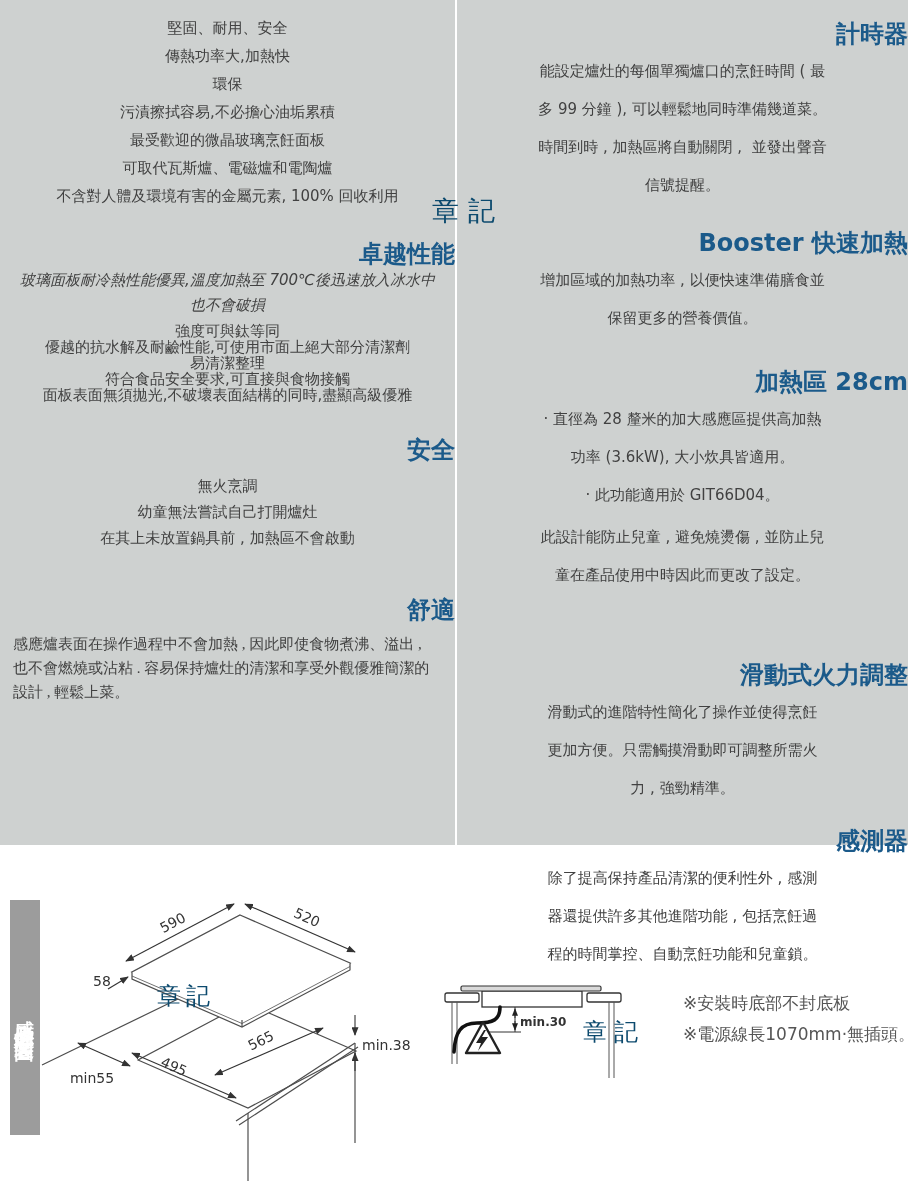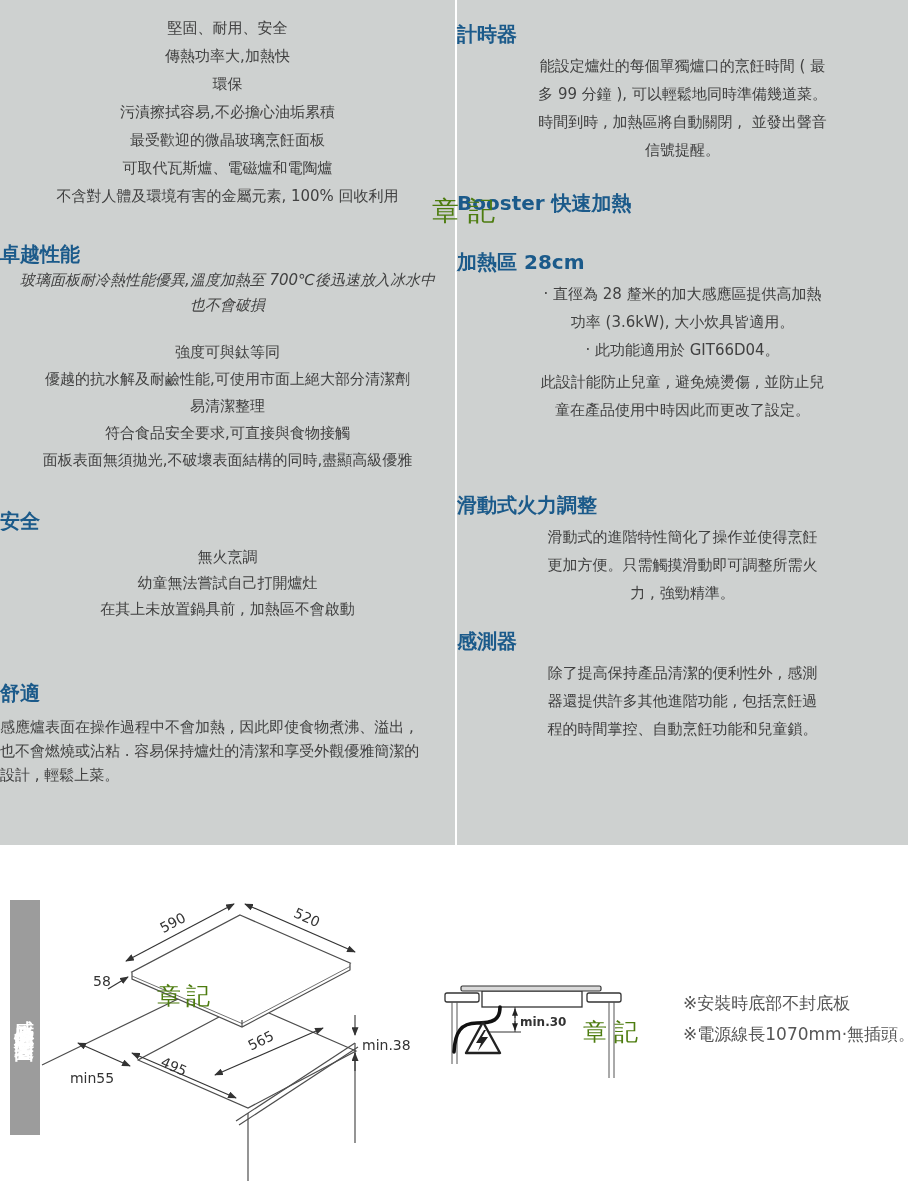--- a/index.html
+++ b/index.html
@@ -8,40 +8,40 @@
     font-family:"DejaVu Sans",sans-serif;color:#414141;overflow:hidden;
   }
   .panel{position:absolute;left:0;top:0;width:908px;height:845px;background:#ced1d0;}
   .divider{position:absolute;left:455px;top:0;width:2px;height:845px;background:#ffffff;}
   .col{position:absolute;top:8px;font-size:15px;}
   .col-left{left:0;width:455px;}
   .col-right{left:457px;width:451px;}
   .ml{white-space:pre;}
   .ctr{text-align:center;}
   .sec-title{
-    font-size:20px;font-weight:bold;color:#1b5a8a;text-align:left;
+    font-size:24px;font-weight:bold;color:#1b5a8a;text-align:right;
     line-height:28px;white-space:pre;
   }
   .feat{line-height:28px;padding-top:6px;}
   .perf-para{line-height:25px;font-style:italic;}
-  .perf-items{line-height:27px;margin-top:21px;}
+  .perf-items{line-height:16px;margin-top:5px;}
   .safety-items{line-height:26px;margin-top:9px;}
-  .comfort-para{line-height:24px;margin-top:8px;text-align:left;}
+  .comfort-para{line-height:24px;margin-top:8px;text-align:left;padding-left:13px;font-family:Liberation Serif, serif;}
   .h-perf{margin-top:30px;}
   .h-safe{margin-top:33px;}
-  .h-comfort{margin-top:57px;}
-  .rt{line-height:28px;margin-top:4px;}
+  .h-comfort{margin-top:45px;}
+  .rt{line-height:38px;margin-top:4px;}
   .h-timer{padding-top:12px;}
   .h-booster{margin-top:25px;}
   .h-zone{margin-top:31px;}
   .h-lock{margin-top:28px;}
   .h-slide{margin-top:67px;}
   .h-sensor{margin-top:20px;}
   .wm{
-    position:absolute;color:#4d7c0f;font-weight:500;
+    position:absolute;color:#0c4a6e;font-weight:500;
     font-family:"DejaVu Sans",sans-serif;white-space:nowrap;z-index:5;
   }
   .wm-center{left:432px;top:193px;font-size:27px;letter-spacing:9px;}
   .wm-bl{left:157px;top:980px;font-size:24px;letter-spacing:5px;}
   .wm-br{left:583px;top:1016px;font-size:24px;letter-spacing:7px;}
   .side-label{
     position:absolute;left:10px;top:900px;width:30px;height:235px;background:#9c9c9c;
     color:#ffffff;font-size:20px;font-weight:600;
     writing-mode:vertical-rl;text-orientation:upright;letter-spacing:5px;
     display:flex;align-items:center;justify-content:center;
@@ -90,20 +90,22 @@
 </div>
 
 <div class="col col-right">
   <div class="sec-title h-timer">計時器</div>
   <div class="rt ml ctr">能設定爐灶的每個單獨爐口的烹飪時間 ( 最
 多 99 分鐘 ), 可以輕鬆地同時準備幾道菜。
 時間到時 , 加熱區將自動關閉 ,  並發出聲音
 信號提醒。</div>
 
   <div class="sec-title h-booster">Booster 快速加熱</div>
+  <div class="rt ml ctr">增加區域的加熱功率 , 以便快速準備膳食並
+保留更多的營養價值。</div>
 
   <div class="sec-title h-zone">加熱區 28cm</div>
   <div class="rt ml ctr">· 直徑為 28 釐米的加大感應區提供高加熱
 功率 (3.6kW), 大小炊具皆適用。
 · 此功能適用於 GIT66D04。</div>
 
   <div class="rt ml ctr">此設計能防止兒童 , 避免燒燙傷 , 並防止兒
 童在產品使用中時因此而更改了設定。</div>
 
   <div class="sec-title h-slide">滑動式火力調整</div>

